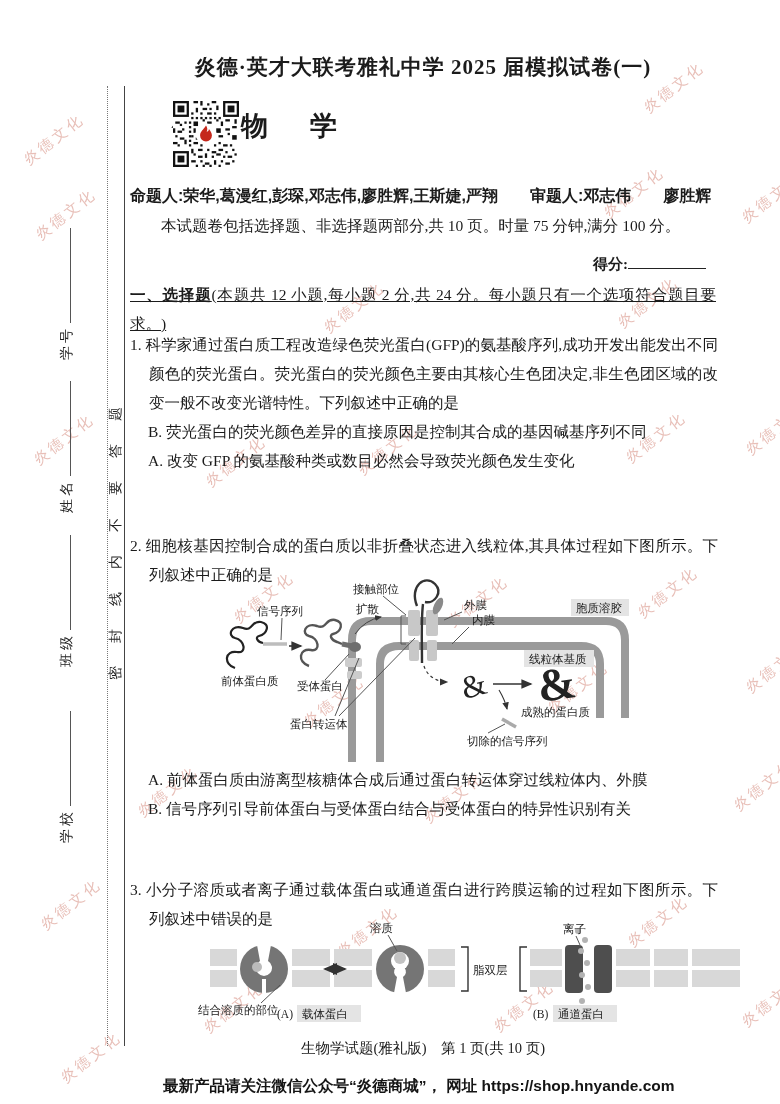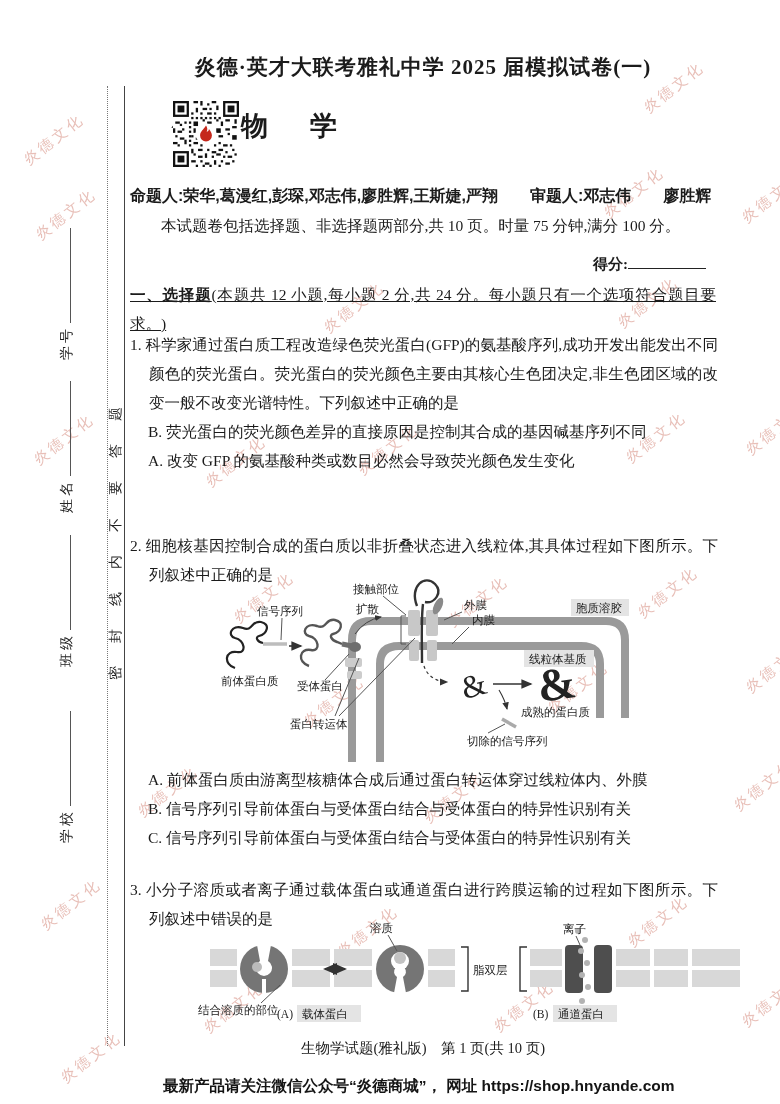--- a/index.html
+++ b/index.html
@@ -125,21 +125,20 @@
       <div class="opt">A. 改变 GFP 的氨基酸种类或数目必然会导致荧光颜色发生变化</div>
     </div>
 
     <div class="question q2">
       <div class="stem">
         <span class="qnum">2.</span> <span>细胞核基因控制合成的蛋白质以非折叠状态进入线粒体,其具体过程如下图所示。下列叙述中正确的是</span>
       </div>
       <div class="diagram-spacer"></div>
       <div class="opt">A. 前体蛋白质由游离型核糖体合成后通过蛋白转运体穿过线粒体内、外膜</div>
       <div class="opt">B. 信号序列引导前体蛋白与受体蛋白结合与受体蛋白的特异性识别有关</div>
-      <div class="opt">C. 信号序列引导前体蛋白与受体蛋白结合与受体蛋白的特异性识别有关</div>
     </div>
 
     <div class="question q3">
       <div class="stem">
         <span class="qnum">3.</span> <span>小分子溶质或者离子通过载体蛋白或通道蛋白进行跨膜运输的过程如下图所示。下列叙述中错误的是</span>
       </div>
     </div>
 
     <div class="footer">生物学试题(雅礼版)　第 1 页(共 10 页)</div>
   </div>

